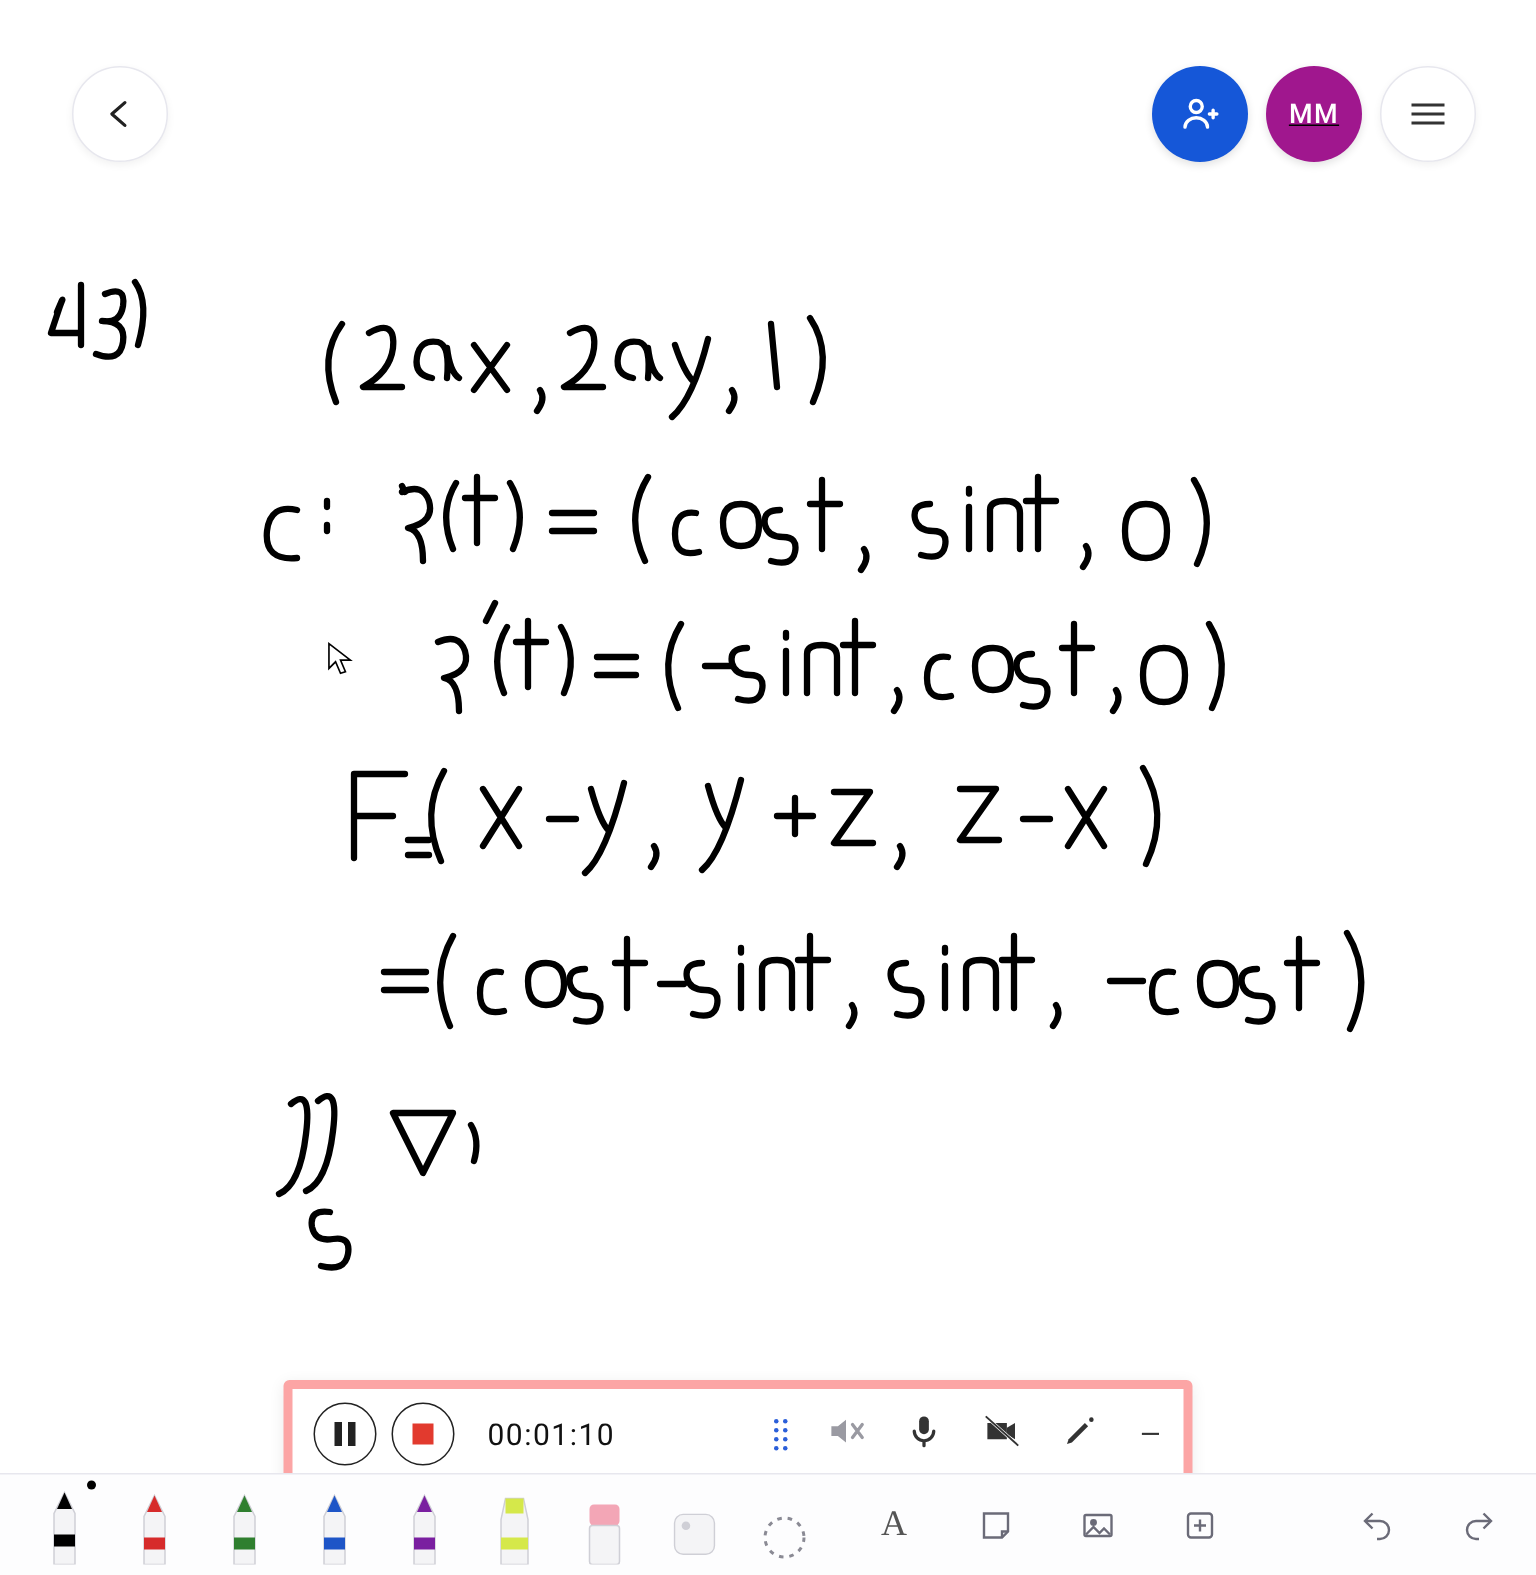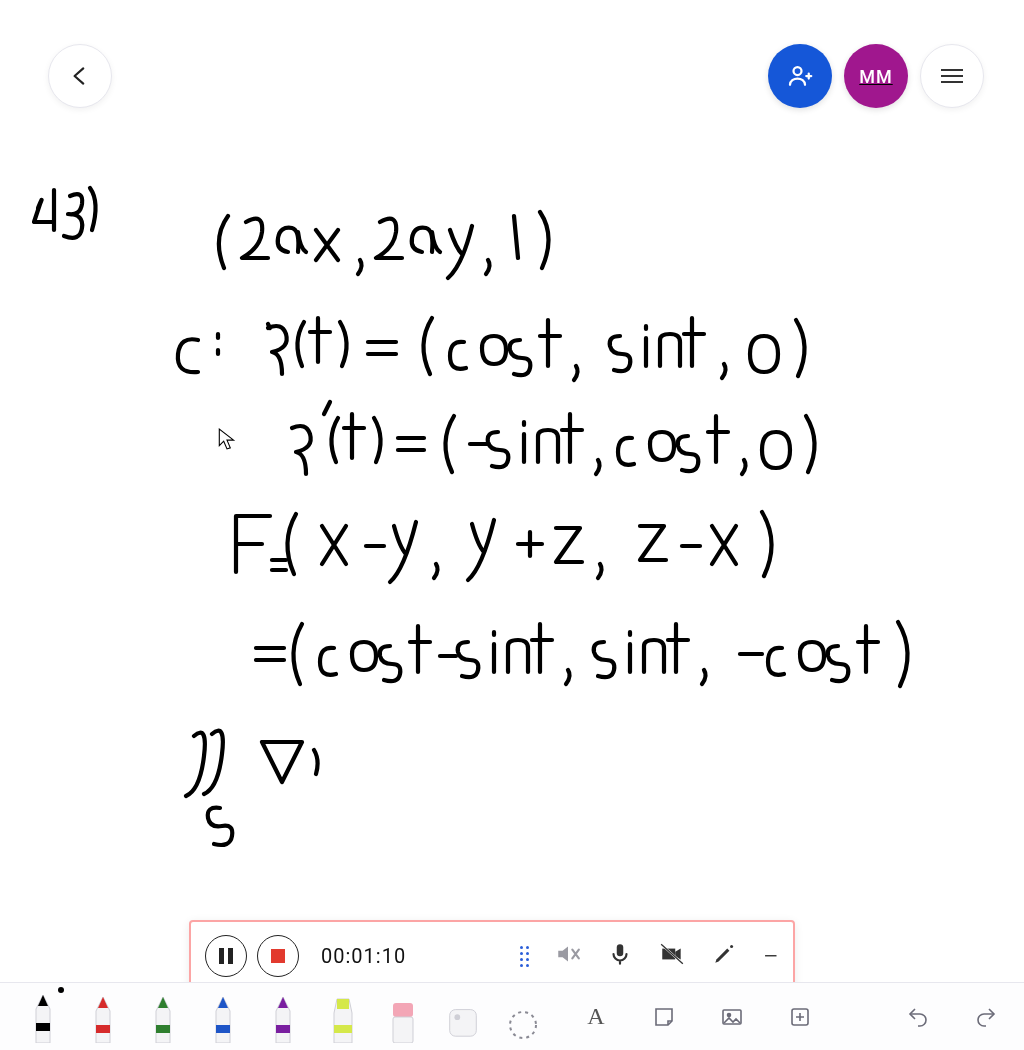--- a/index.html
+++ b/index.html
@@ -65,21 +65,21 @@
   }
 
   
   .rec-toolbar {
     position:absolute;
     left:189px;
     top:920px;
     height:72px;
     width:606px;
     background:#fff;
-    border:2px solid #fca5a5;
+    border:6px solid #fca5a5;
     border-radius:4px;
     box-shadow: 0 2px 10px rgba(0,0,0,0.08);
     display:flex; align-items:center;
     padding: 0 14px;
     gap: 10px;
   }
   .rec-round {
     width:42px; height:42px; border:1.6px solid #222; border-radius:50%;
     display:flex; align-items:center; justify-content:center;
   }

